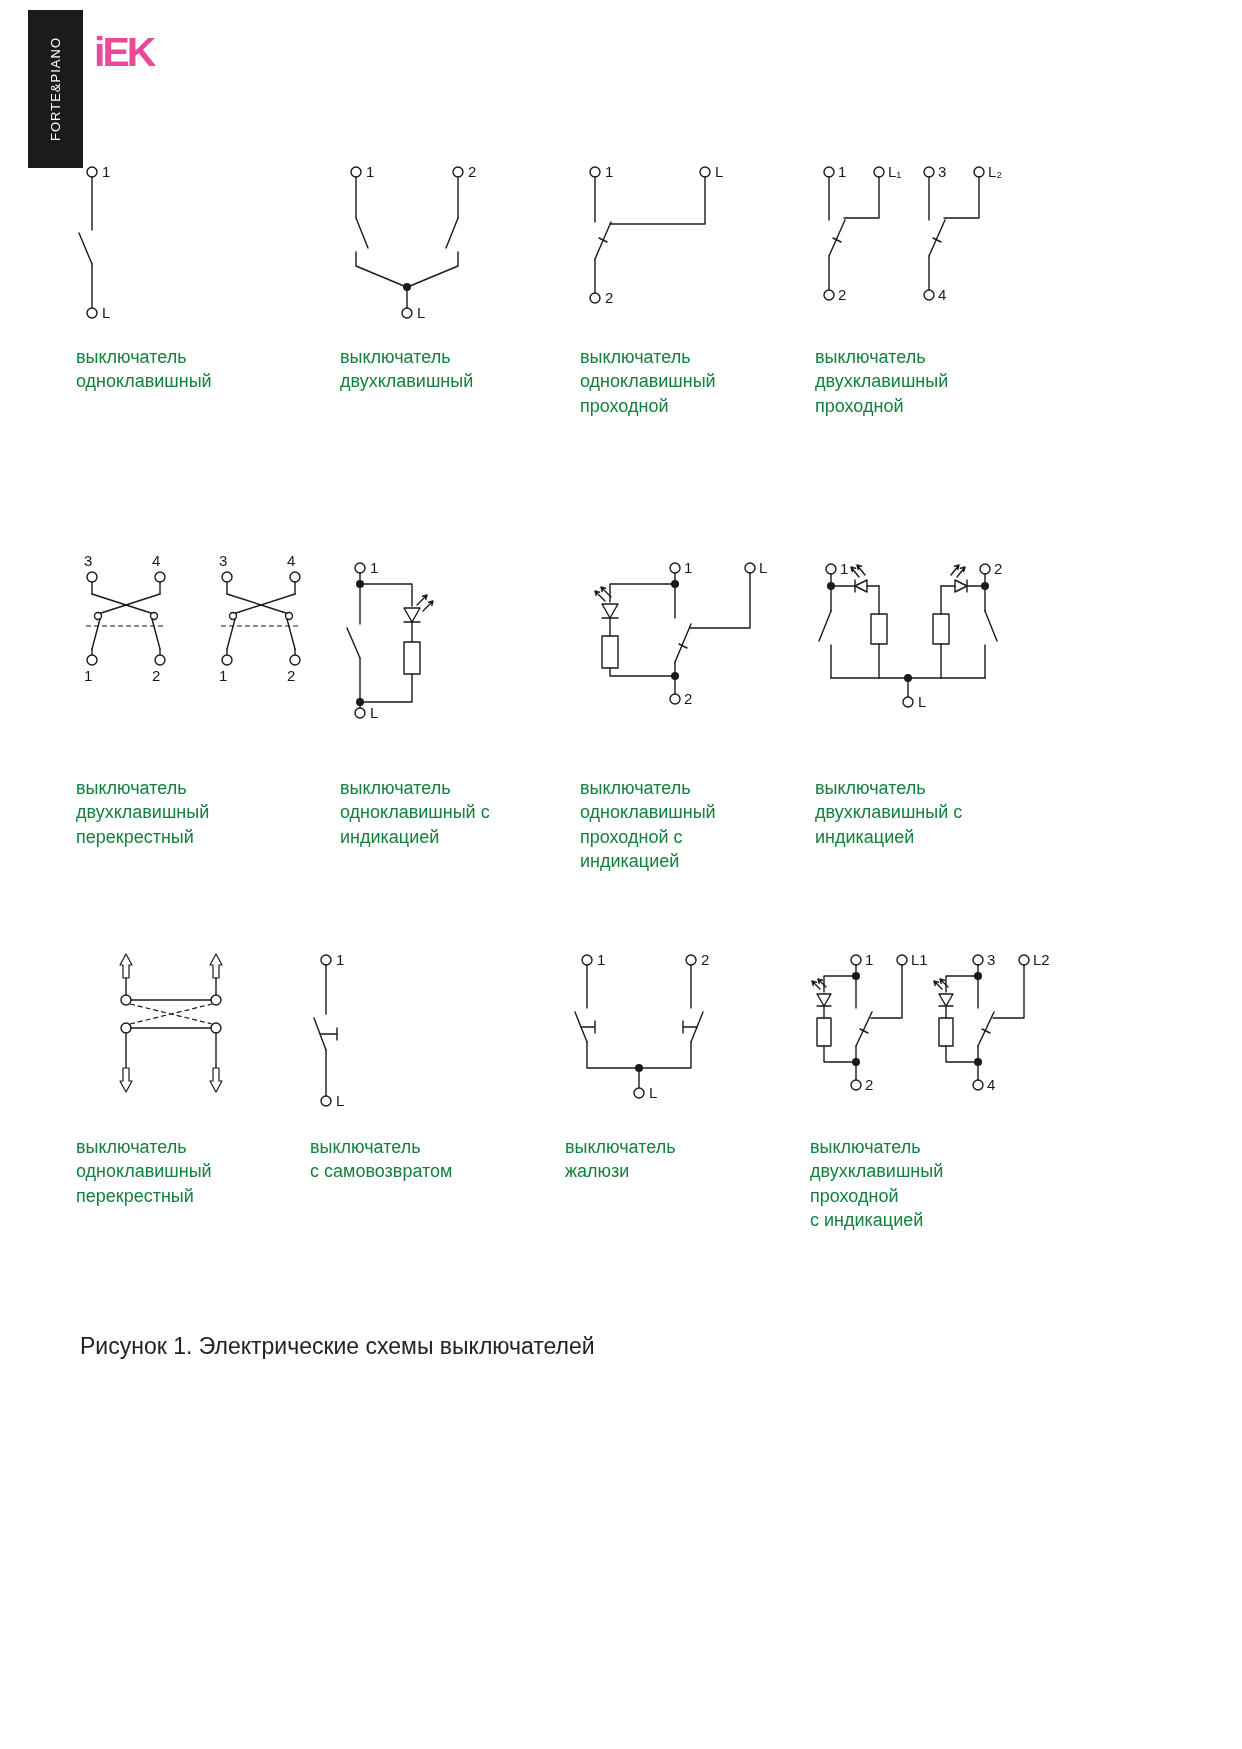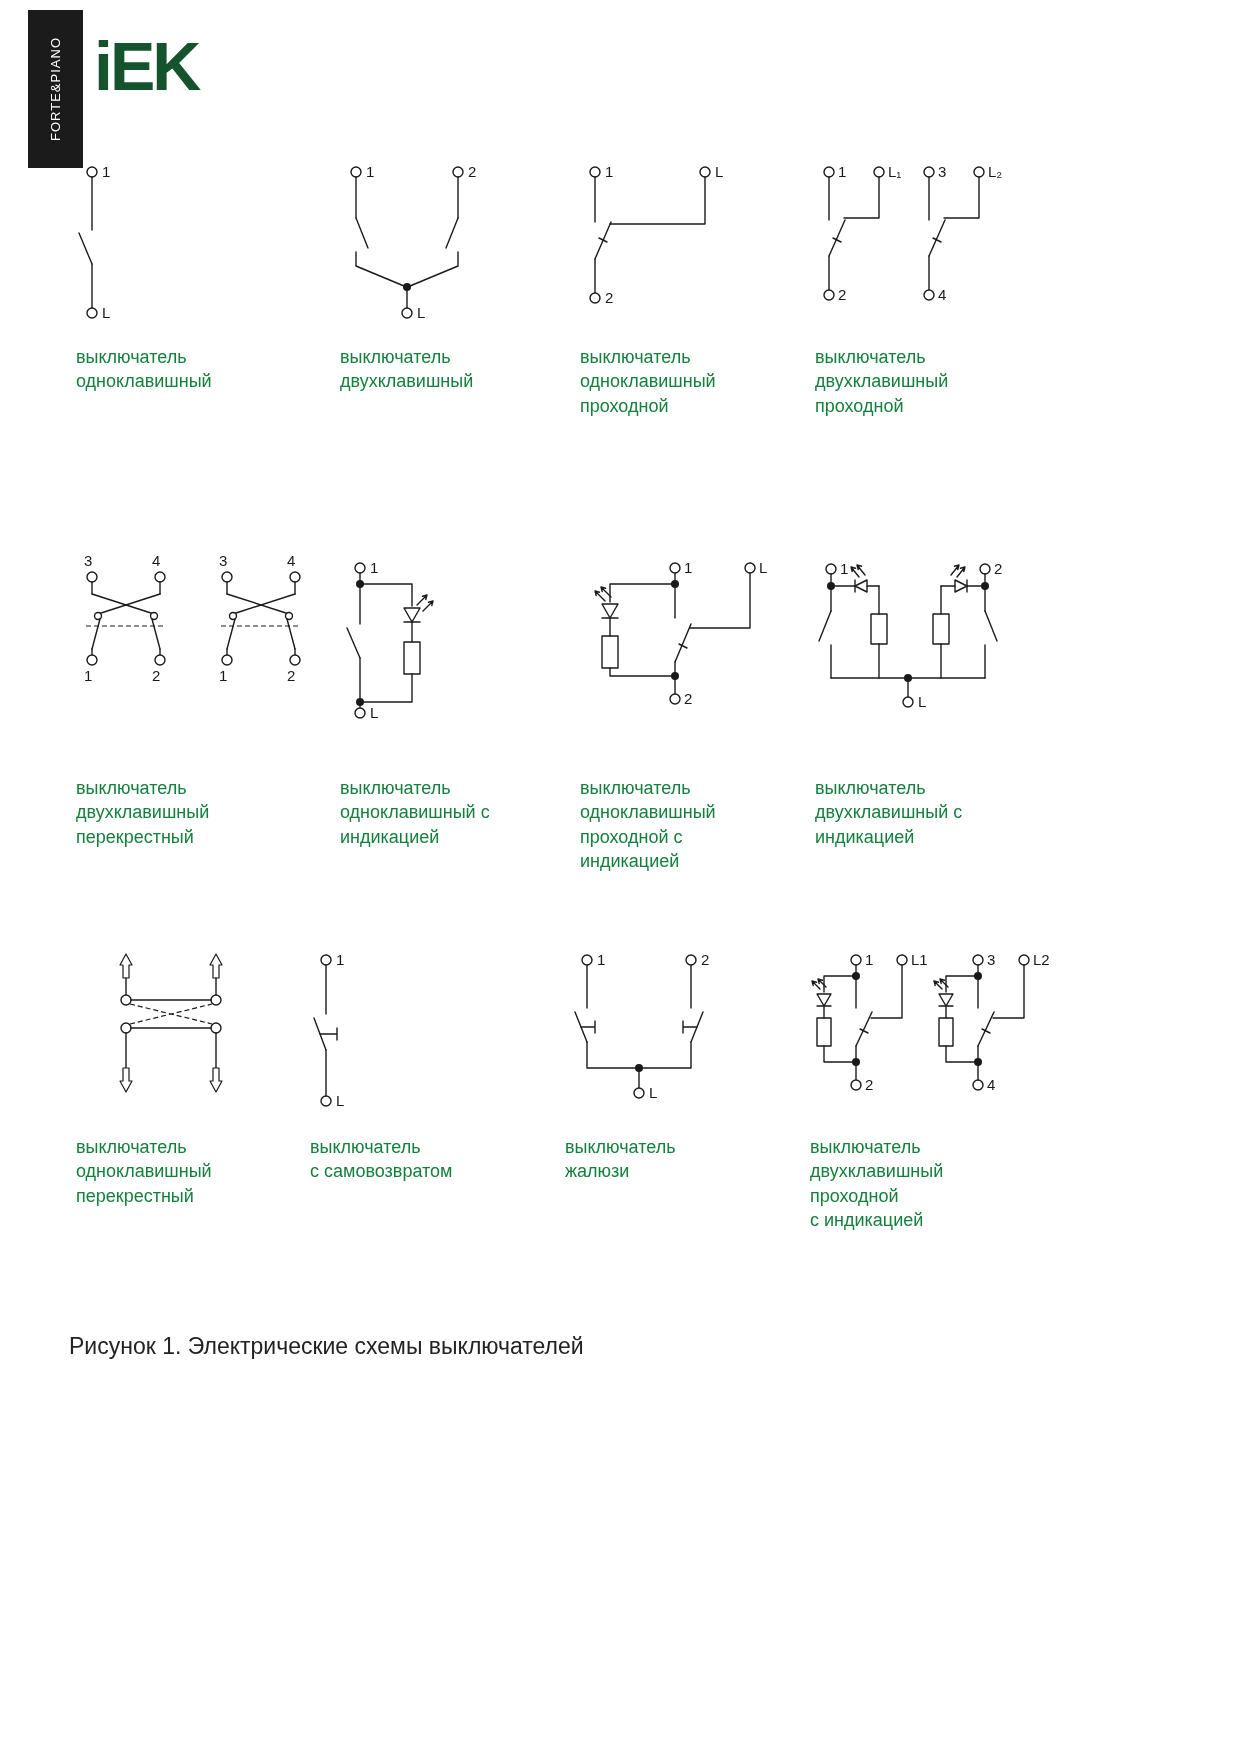--- a/index.html
+++ b/index.html
@@ -1,27 +1,27 @@
 <!DOCTYPE html>
 <html><head>
 <meta charset="utf-8">
 <style>
   *{margin:0;padding:0;box-sizing:border-box}
   html,body{background:#fff}
   body{width:1242px;height:1749px;position:relative;font-family:"Liberation Sans",sans-serif;color:#1a1a1a;overflow:hidden}
   .side-tab{position:absolute;left:28px;top:10px;width:55px;height:158px;background:#1b1b1b;color:#fff;
             display:flex;align-items:center;justify-content:center}
   .side-tab span{writing-mode:vertical-rl;transform:rotate(180deg);font-size:13px;letter-spacing:1px;font-weight:500}
-  .logo{position:absolute;left:94px;top:32px;font-size:68px;font-weight:900;letter-spacing:-3px;color:#14532d;line-height:1}
+  .logo{position:absolute;left:94px;top:32px;font-size:41px;font-weight:900;letter-spacing:-3px;color:#ec4899;line-height:1}
   .cell{position:absolute;width:250px}
   .r1 .dia{height:185px}
   .r2 .dia{height:220px}
   .r3 .dia{height:187px}
   .caption{font-size:18px;line-height:1.35;color:#15803d;white-space:pre-line}
-  .fig-caption{position:absolute;left:69px;top:1333px;font-size:23px;color:#222}
+  .fig-caption{position:absolute;left:80px;top:1333px;font-size:23px;color:#222}
   svg{overflow:visible;display:block}
   svg .w{stroke:#1a1a1a;stroke-width:1.4;fill:none;stroke-linecap:round;stroke-linejoin:round}
   svg .dash{stroke:#1a1a1a;stroke-width:1.2;fill:none;stroke-dasharray:5 3}
   svg .term{fill:#fff;stroke:#1a1a1a;stroke-width:1.4}
   svg .node{fill:#1a1a1a;stroke:none}
   svg .cmp{fill:none;stroke:#1a1a1a;stroke-width:1.4;stroke-linejoin:round}
   svg .harrow{fill:#fff;stroke:#1a1a1a;stroke-width:1.2;stroke-linejoin:round}
   svg .lbl{font-family:"Liberation Sans",sans-serif;font-size:15px;fill:#1a1a1a}
 </style>
 </head>

